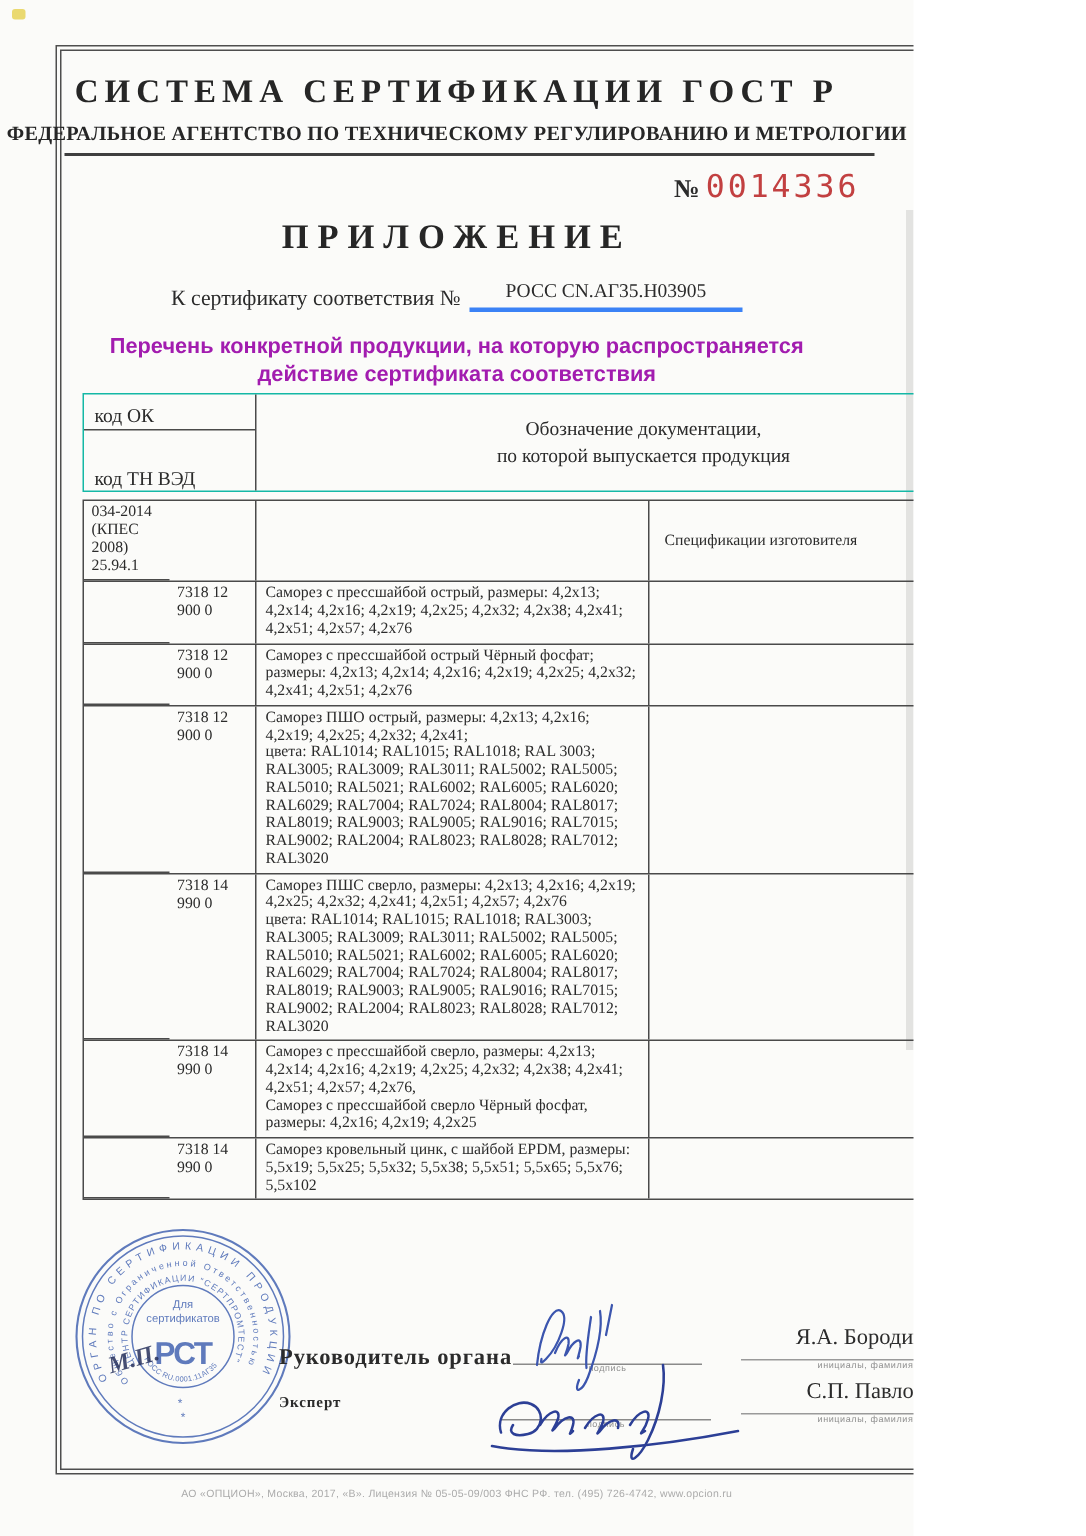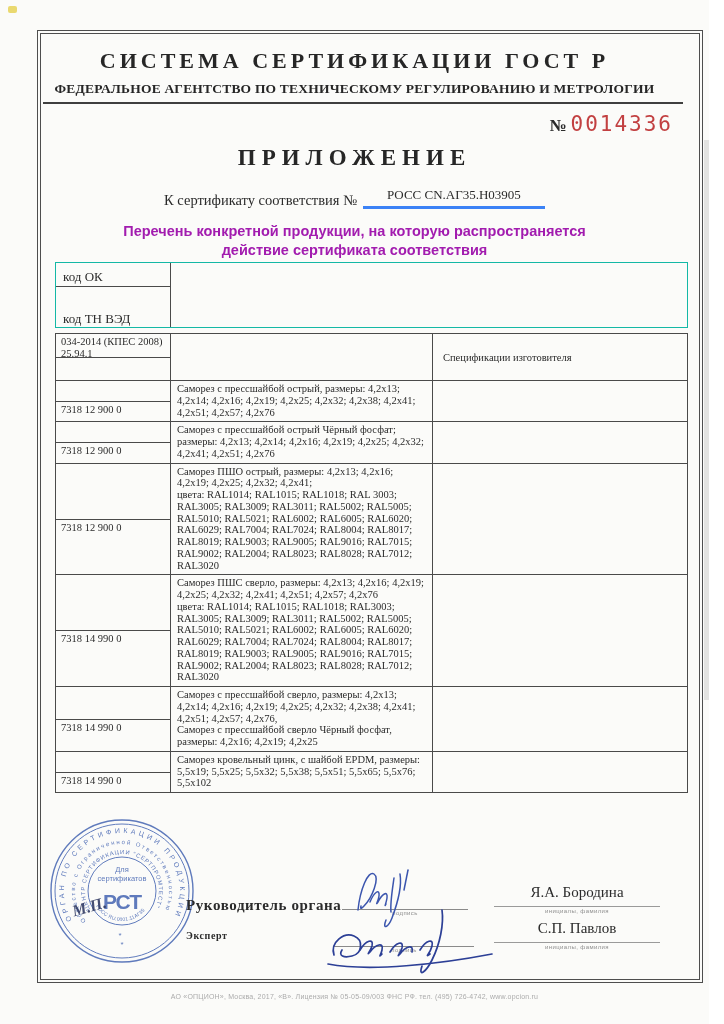--- a/index.html
+++ b/index.html
@@ -1,17 +1,17 @@
 <!DOCTYPE html>
 <html><head>
 <meta charset="utf-8">
 <style>
   html,body { margin:0; padding:0; background:#ffffff; }
   .page {
-    position:relative; width:709px; height:1024px;
+    position:relative; width:609px; height:1024px;
     background:#fbfbf9; overflow:hidden;
     font-family:"Liberation Serif", serif; color:#2b2b2b;
   }
   .speck { position:absolute; left:8px; top:6px; width:9px; height:7px; background:#e6d14e; opacity:.8; border-radius:2px; }
   .scan-edge { position:absolute; right:0; top:140px; width:5px; height:560px; background:#cfcfcd; opacity:.55; }
 
   .frame { position:absolute; left:37px; top:30px; width:664px; height:951px; border:1px solid #4e4e4e; }
   .frame-inner { position:absolute; inset:2px; border:1px solid #4e4e4e; }
 
   .h1 { position:absolute; top:48px; left:0; right:0; text-align:center;
@@ -43,21 +43,21 @@
   .th1-top { flex:1; border-bottom:1px solid #4a4a4a; padding:6px 0 0 7px; }
   .th1-bot { flex:1; padding:24px 0 0 7px; }
   .th2 { width:250px; border-right:1px solid #4a4a4a; display:flex; align-items:center;
          justify-content:center; text-align:center; white-space:pre-line; line-height:1.35; }
   .th3 { flex:1; display:flex; align-items:center; justify-content:center; text-align:center;
          white-space:pre-line; line-height:1.35; }
 
   .tbody { margin-top:5px; border:1px solid #4a4a4a; }
   .trow { display:flex; min-height:36px; }
   .trow:not(:last-child) { border-bottom:1px solid #4a4a4a; }
-  .c1 { width:114px; border-right:1px solid #4a4a4a; display:flex; flex-direction:column;
+  .c1 { width:114px; border-right:1px solid #4a4a4a; display:flex; flex-direction:row;
         font-size:10.5px; line-height:1.15; }
   .c1t { flex:1; border-bottom:1px solid #4a4a4a; padding:2px 3px 2px 5px; min-height:13px; white-space:pre-line; }
   .c1b { flex:1; padding:2px 3px 2px 5px; min-height:13px; }
   .c2 { width:250px; border-right:1px solid #4a4a4a; padding:2px 5px 3px 6px;
         font-size:10.5px; line-height:1.12; white-space:pre-line; }
   .c3 { flex:1; padding:2px 6px 2px 10px; font-size:10.5px; display:flex; align-items:center; }
 
   .stamp { position:absolute; left:47px; top:816px; width:150px; height:150px; opacity:.88; }
   .stamp text { font-family:"Liberation Sans", sans-serif; fill:#4a69b4; }
   .mp-mark { position:absolute; left:72px; top:898px; font-size:16px; font-weight:bold;
@@ -108,20 +108,22 @@
 
   <div class="subtitle">Перечень конкретной продукции, на которую распространяется
 действие сертификата соответствия</div>
 
   <div class="table-wrap">
     <div class="thead">
       <div class="th1">
         <div class="th1-top">код ОК</div>
         <div class="th1-bot">код ТН ВЭД</div>
       </div>
+      <div class="th3">Обозначение документации,
+по которой выпускается продукция</div>
     </div>
     <div class="tbody" id="tbody">
     <div class="trow">
       <div class="c1">
         <div class="c1t">034-2014 (КПЕС 2008)
 25.94.1</div>
         <div class="c1b"></div>
       </div>
       <div class="c2"></div>
       <div class="c3">Спецификации изготовителя</div>

